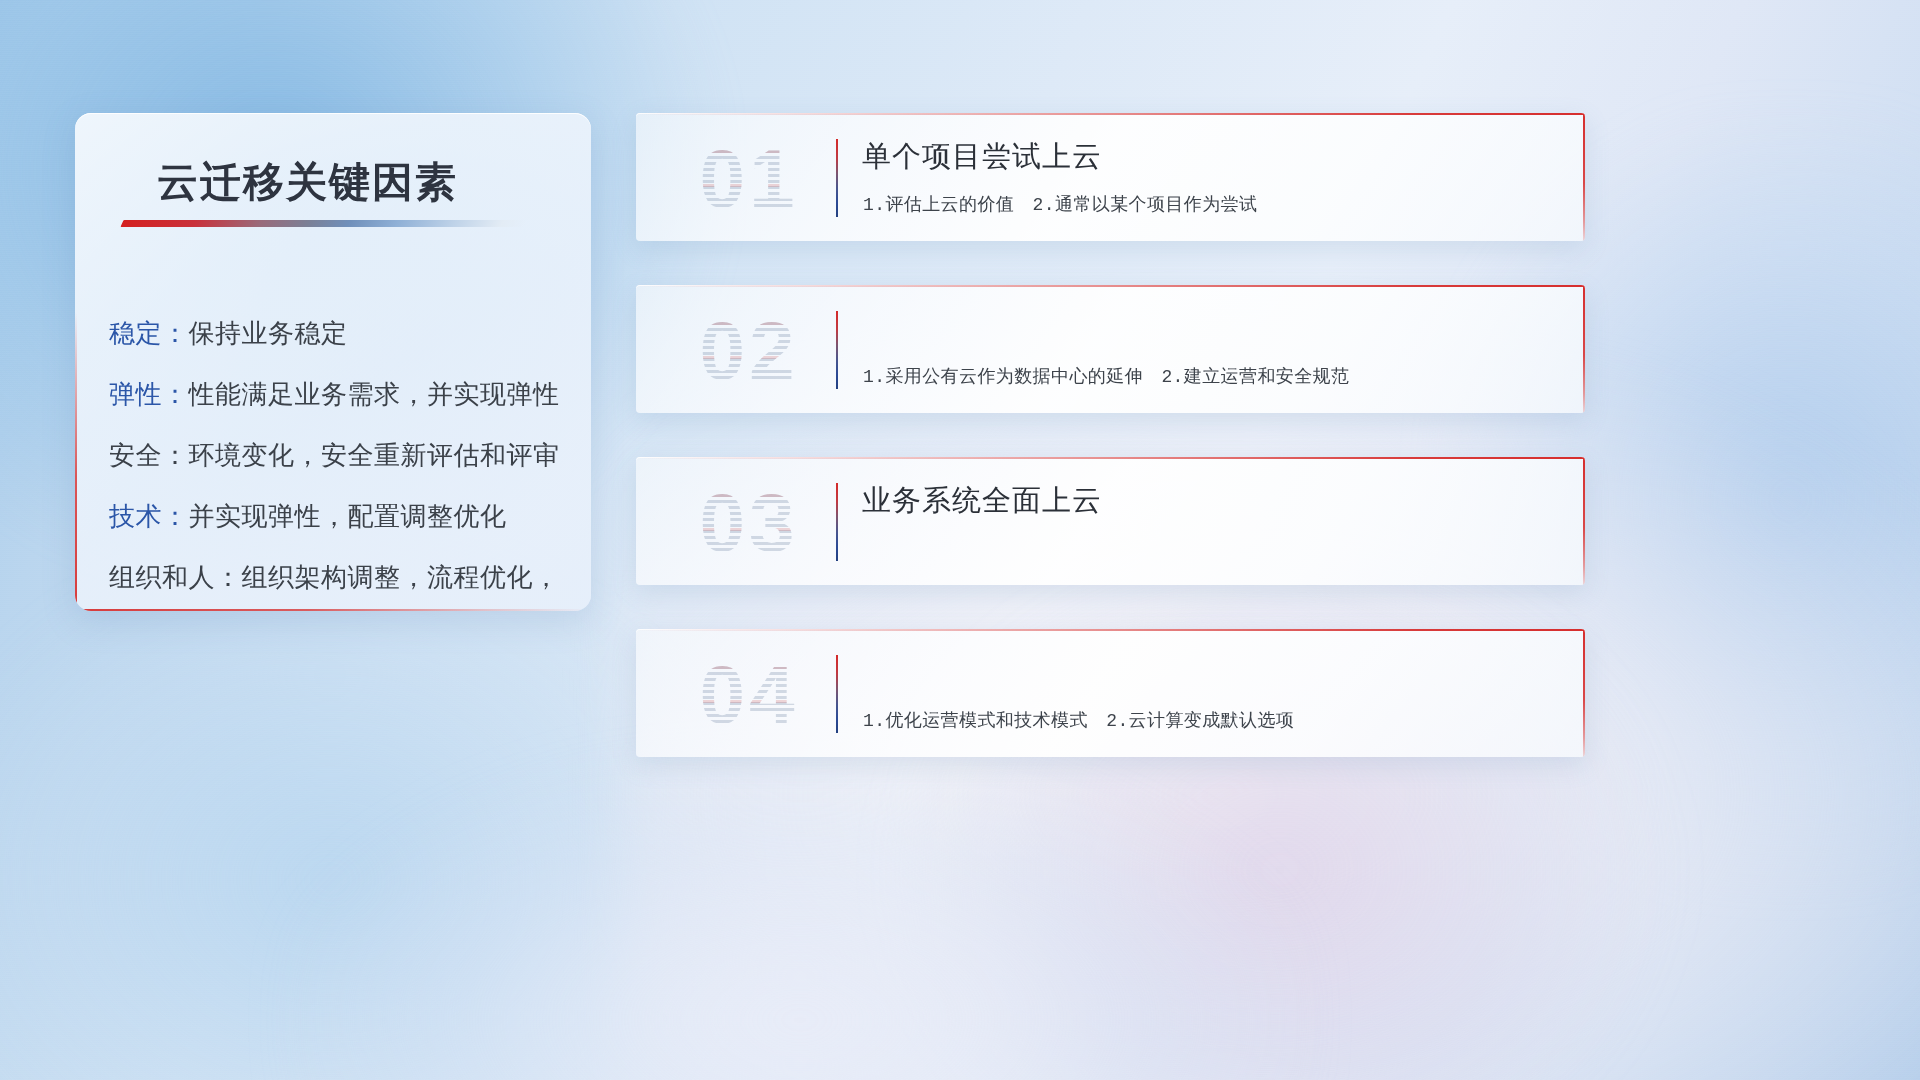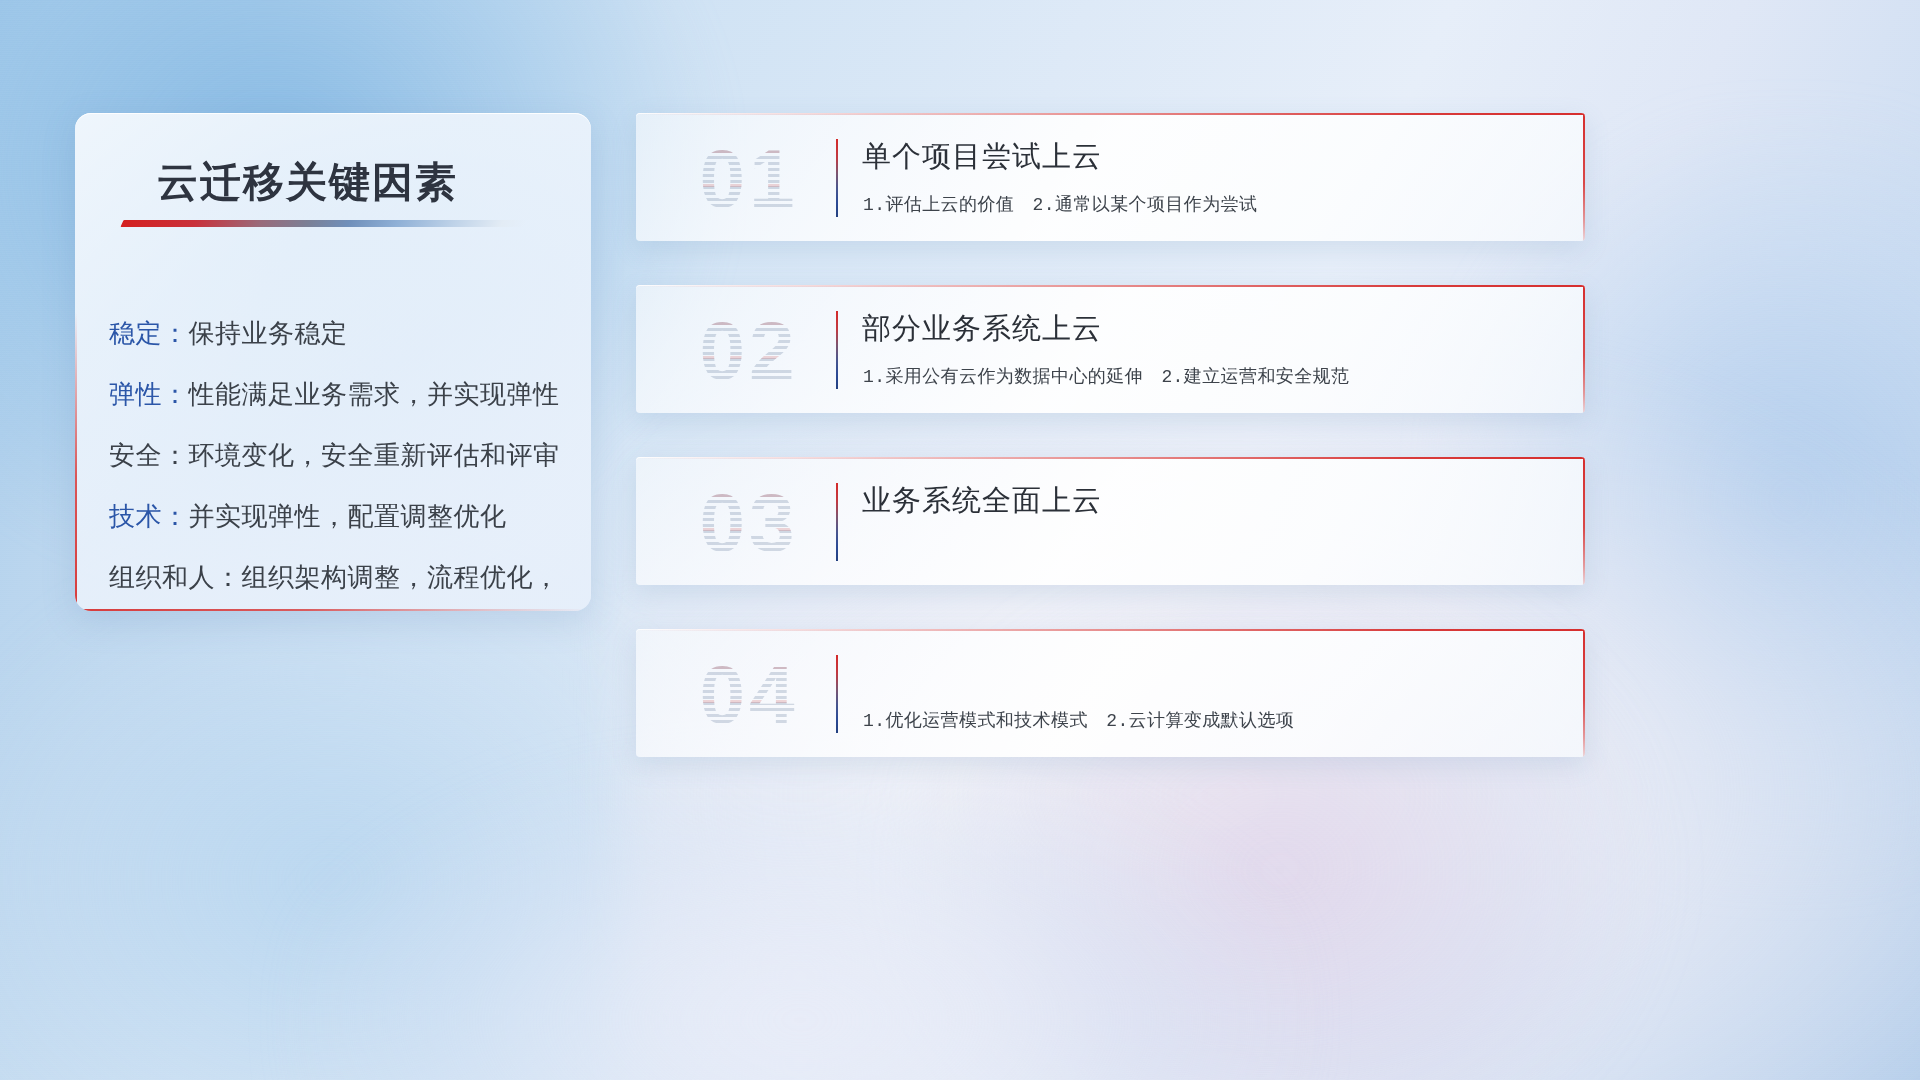--- a/index.html
+++ b/index.html
@@ -347,21 +347,20 @@
     <div class="card-title">单个项目尝试上云</div>
     <div class="card-desc">1.评估上云的价值　2.通常以某个项目作为尝试</div>
   </div>
 
   <div class="card">
     <div class="card-edge-top"></div>
     <div class="card-edge-right"></div>
     <div class="card-num">02</div>
     <div class="card-num-tint">02</div>
     <div class="card-accent"></div>
-    <div class="card-title">部分业务系统上云</div>
     <div class="card-desc">1.采用公有云作为数据中心的延伸　2.建立运营和安全规范</div>
   </div>
 
   <div class="card">
     <div class="card-edge-top"></div>
     <div class="card-edge-right"></div>
     <div class="card-num">03</div>
     <div class="card-num-tint">03</div>
     <div class="card-accent"></div>
     <div class="card-title">业务系统全面上云</div>

